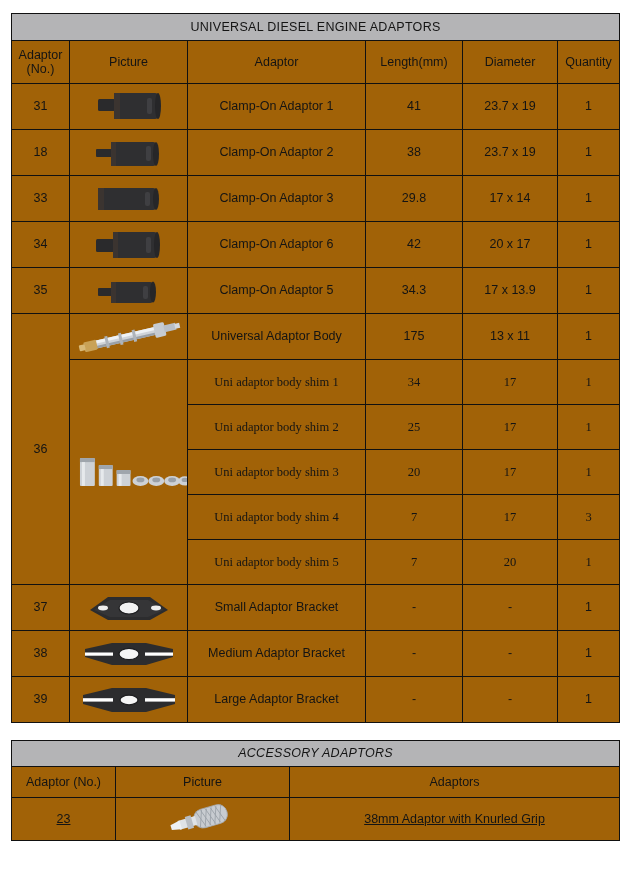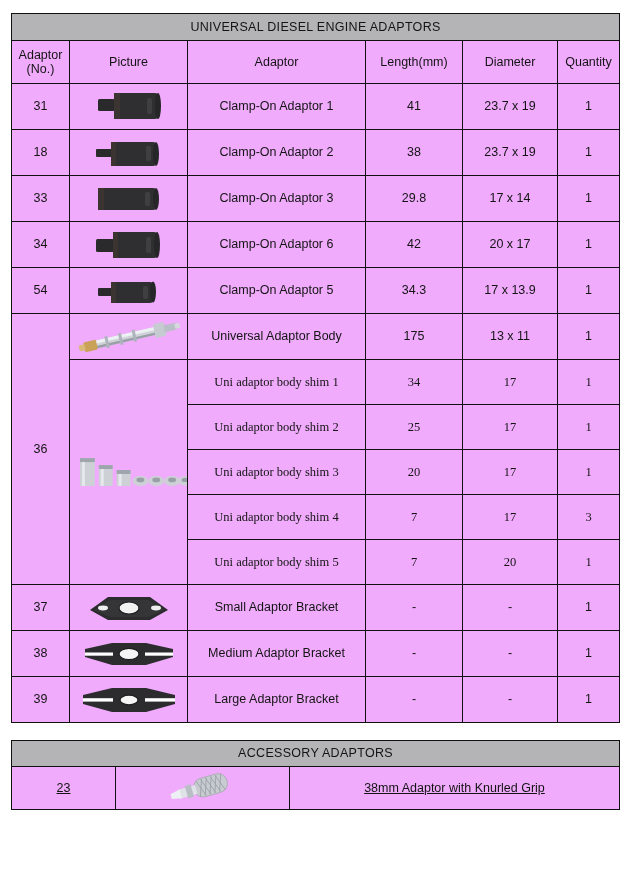--- a/index.html
+++ b/index.html
@@ -20,21 +20,21 @@
     position: absolute;
     left: 11px;
     top: 13px;
     width: 608px;
   }
 
   table.grid {
     border-collapse: collapse;
     table-layout: fixed;
     width: 608px;
-    background: #f0abfc;
+    background: #a16207;
   }
   table.grid td, table.grid th {
     border: 1px solid #111111;
     padding: 0;
     text-align: center;
     vertical-align: middle;
     font-weight: normal;
     font-size: 12.5px;
     line-height: 1.15;
     color: #141414;
@@ -59,20 +59,21 @@
   .num-cell { font-size: 13px; }
   .name-cell { font-size: 13px; }
 
   
   .t2-title {
     background: #b4b4b6;
     font-size: 13.5px;
     font-weight: bold;
     letter-spacing: 0.3px;
     height: 25px;
+    font-style: italic;
   }
   .t2-head { height: 30px; font-size: 12.8px; }
   .t2-row { height: 42px; font-size: 13px; text-decoration: underline; }
 
   .spacer { height: 17px; }
 
   
   .pic {
     position: relative;
     height: 100%;
@@ -192,21 +193,21 @@
             </svg>
           </div>
         </td>
         <td class="row-cell name-cell">Clamp-On Adaptor 6</td>
         <td class="row-cell">42</td>
         <td class="row-cell">20 x 17</td>
         <td class="row-cell">1</td>
       </tr>
 
       <tr class="data-row">
-        <td class="row-cell num-cell">54</td>
+        <td class="row-cell num-cell">35</td>
         <td class="row-cell">
           <div class="pic">
             <svg width="78" height="34" viewBox="0 0 78 34">
               <rect x="8" y="14" width="14" height="8" rx="1" fill="#2a2a2c"></rect>
               <rect x="21" y="8" width="42" height="21" rx="3" fill="#2f2f31"></rect>
               <rect x="21" y="8" width="5" height="21" fill="#3b3430"></rect>
               <rect x="53" y="12" width="5" height="13" rx="2" fill="#3f3f42"></rect>
               <ellipse cx="63" cy="18" rx="3" ry="10.5" fill="#262628"></ellipse>
             </svg>
           </div>
@@ -370,20 +371,25 @@
 
   <table class="grid">
     <colgroup>
       <col style="width:104px">
       <col style="width:174px">
       <col style="width:330px">
     </colgroup>
     <tbody>
       <tr>
         <td class="t2-title" colspan="3">ACCESSORY ADAPTORS</td>
+      </tr>
+      <tr>
+        <td class="t2-head">Adaptor (No.)</td>
+        <td class="t2-head">Picture</td>
+        <td class="t2-head">Adaptors</td>
       </tr>
 
       <tr class="data-row">
         <td class="t2-row">23</td>
         <td class="t2-row">
           <div class="pic">
             <svg width="78" height="32" viewBox="0 0 78 32">
               <g transform="rotate(-16 39 16)">
                 <rect x="30" y="6" width="34" height="19" rx="9" fill="#c8ccd1"></rect>
                 <rect x="30" y="6" width="34" height="19" rx="9" fill="none" stroke="#a6abb1" stroke-width="0.8"></rect>

